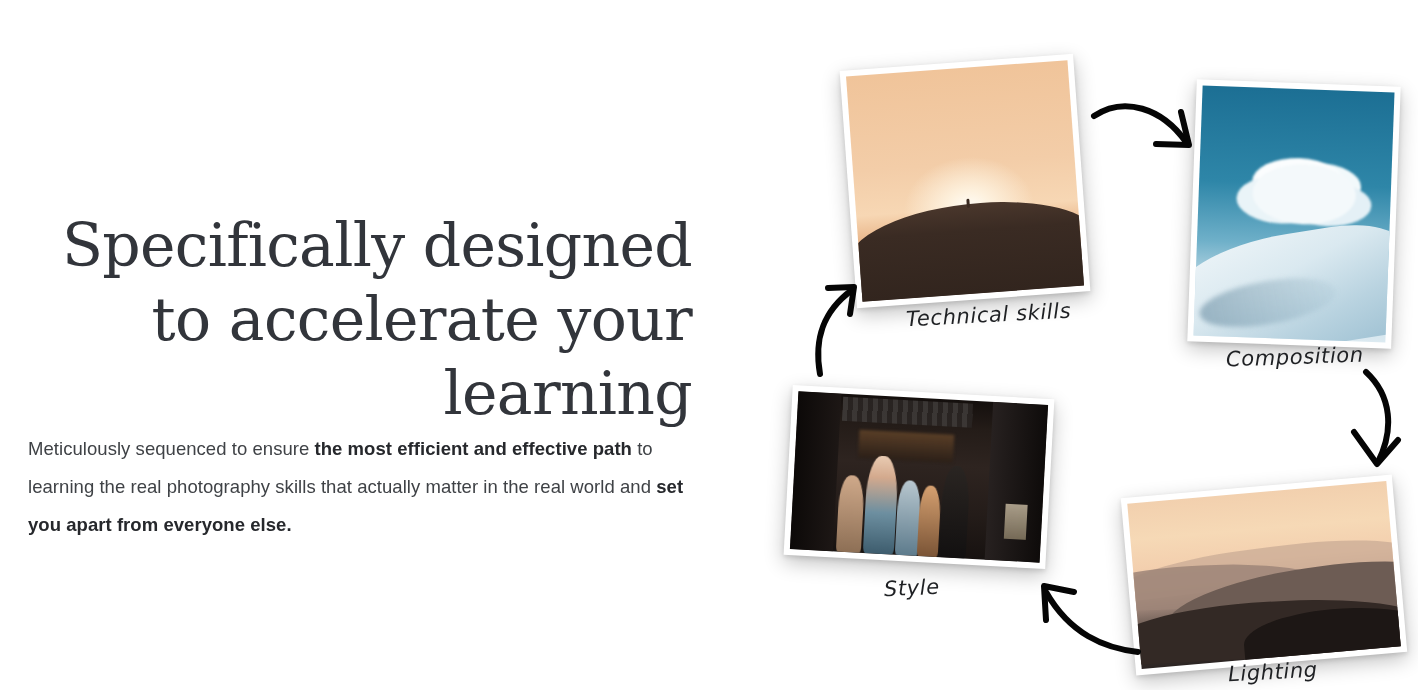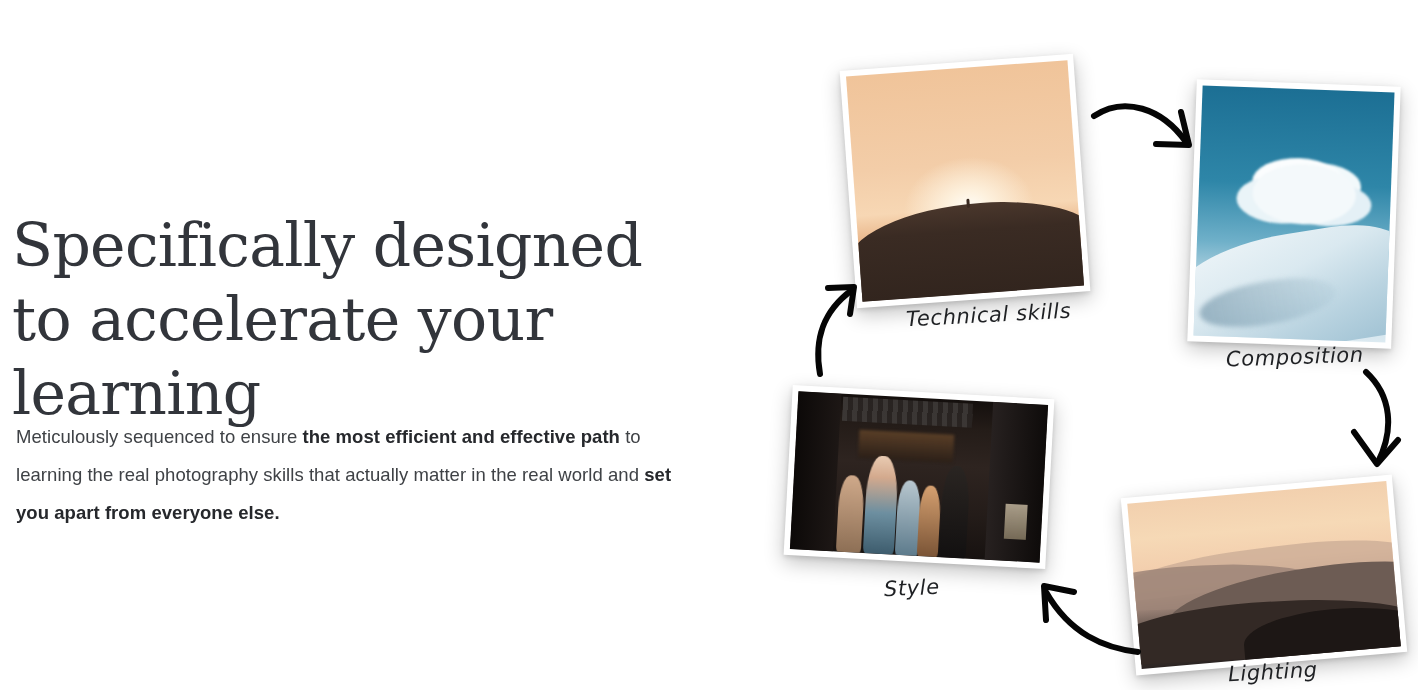--- a/index.html
+++ b/index.html
@@ -30,28 +30,29 @@
     top: 208px;
     left: 0;
     width: 680px;
     margin: 0;
     font-family: "DejaVu Serif", "Liberation Serif", serif;
     font-weight: 400;
     font-size: 60px;
     line-height: 74px;
     letter-spacing: -0.7px;
     color: #32353b;
+    text-align: right;
   }
 
   .body-copy {
     position: absolute;
     top: 414px;
     left: 0;
     width: 668px;
-    margin: 4px;
+    margin: 16px;
     font-family: "Liberation Sans", sans-serif;
     font-size: 18.5px;
     line-height: 38px;
     color: #3f4246;
     letter-spacing: 0.05px;
   }
   .body-copy b {
     font-weight: 700;
     color: #26282c;
   }

